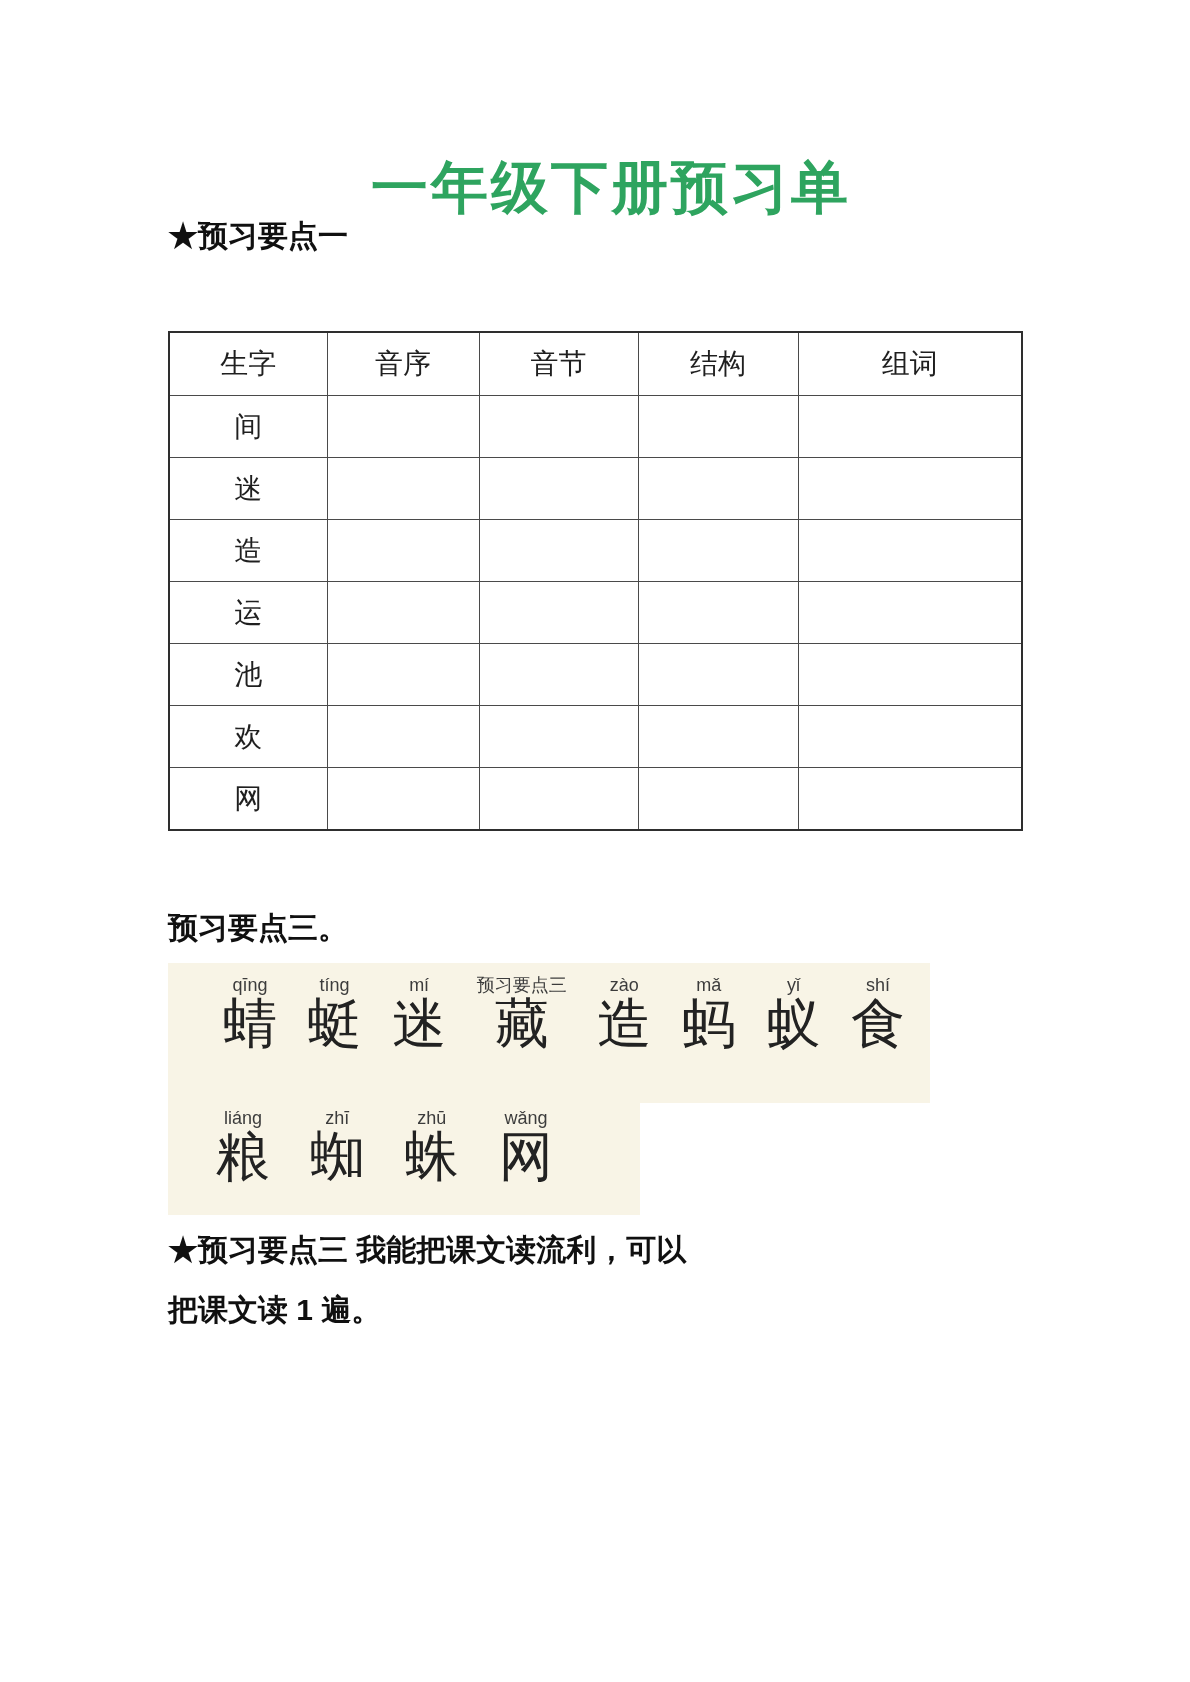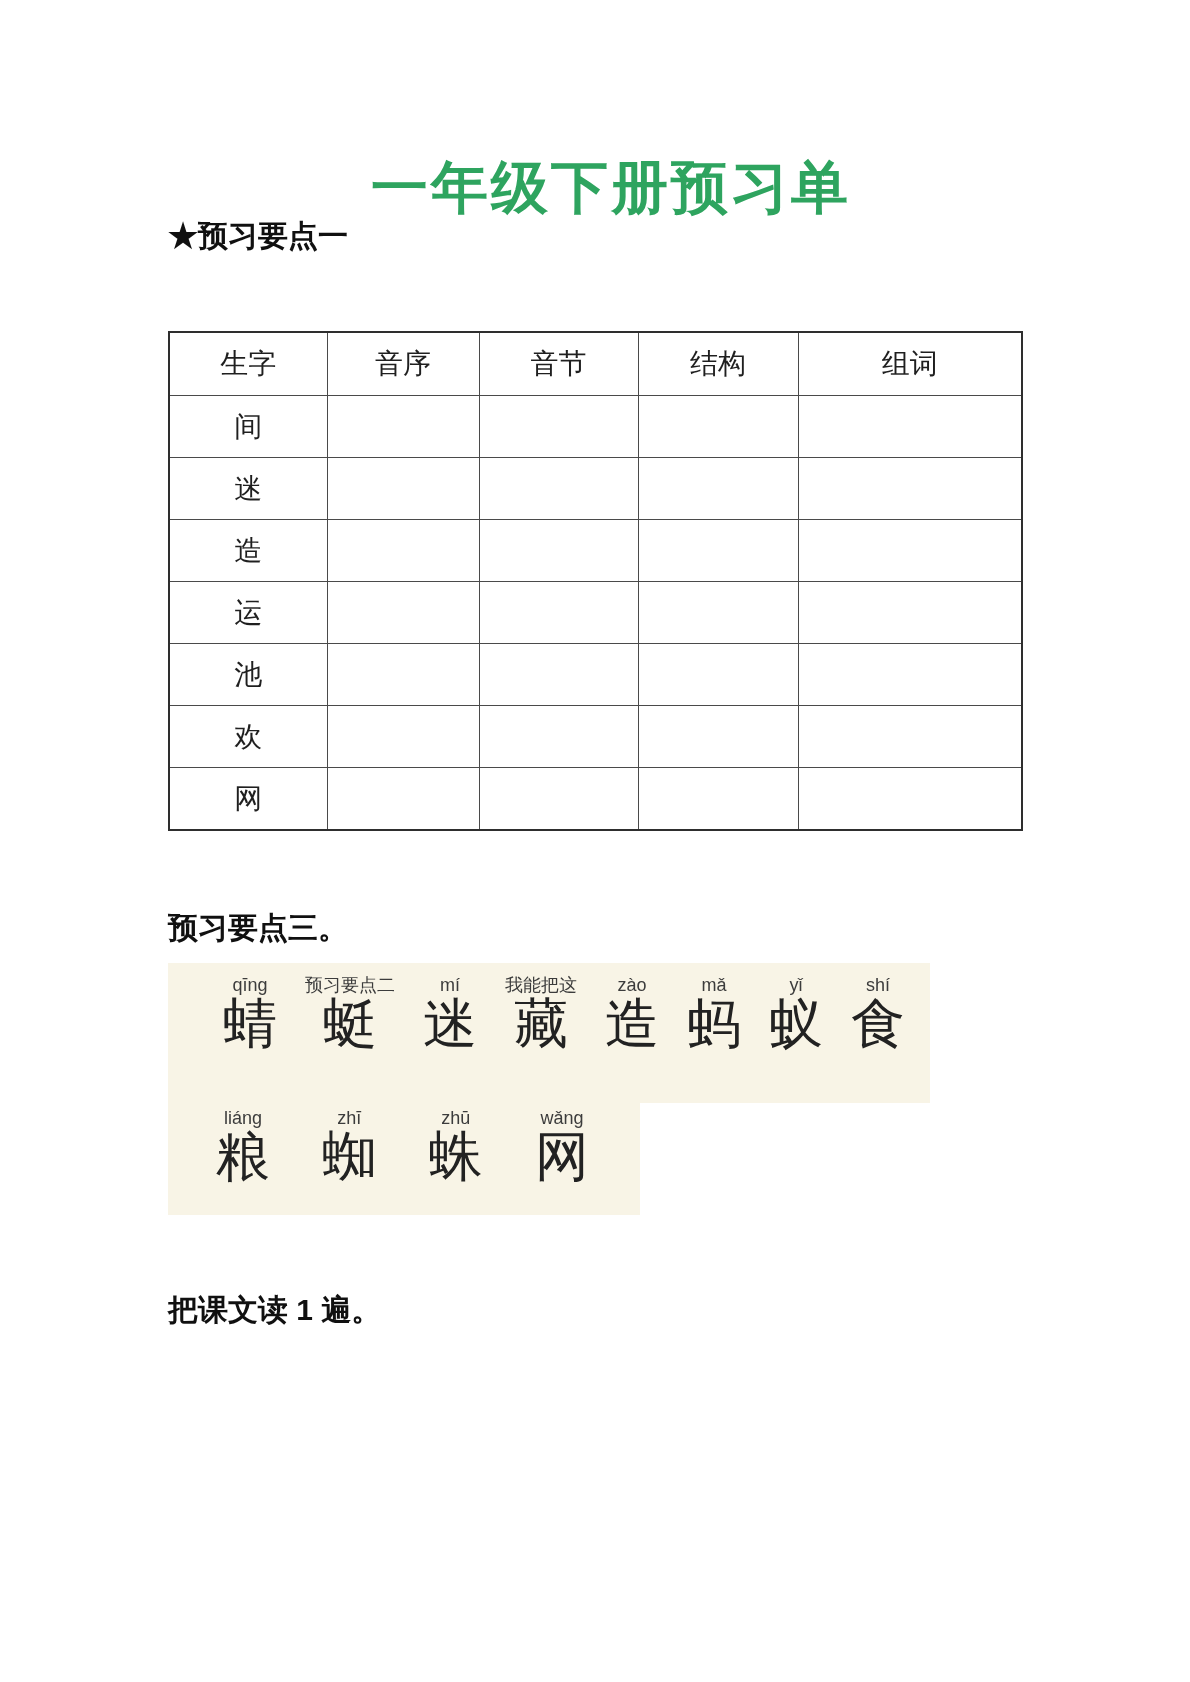--- a/index.html
+++ b/index.html
@@ -35,21 +35,21 @@
   table.vocab th { height:62px; }
   table.vocab td { height:61px; }
   .p2a { top:848px; }
   .p2b { top:908px; }
   .strip {
     position:absolute; background:#f8f4e6;
     display:flex; justify-content:space-between; align-items:flex-start;
     box-sizing:border-box;
   }
   .strip1 { left:168px; top:963px;  width:762px; height:140px; padding:12px 25px 0 55px; }
-  .strip2 { left:168px; top:1103px; width:472px; height:112px; padding:5px 51px 0 48px; }
+  .strip2 { left:168px; top:1103px; width:472px; height:112px; padding:5px 87px 0 48px; }
   .pitem { display:flex; flex-direction:column; align-items:center; }
   .py {
     font-family:"Liberation Sans", sans-serif; font-size:18px;
     color:#3c3c3c; line-height:1.15;
   }
   .hz {
     font-family:"Liberation Serif", serif; font-size:54px;
     line-height:1.05; color:#222222;
   }
   .p3a { top:1230px; }
@@ -136,29 +136,29 @@
   </table>
 
   <div class="h-point p2b">预习要点三。</div>
 
   <div class="strip strip1">
     <div class="pitem">
       <span class="py">qīng</span>
       <span class="hz">蜻</span>
     </div>
     <div class="pitem">
-      <span class="py">预习要点二</span>
+      <span class="py">tíng</span>
       <span class="hz">蜓</span>
     </div>
     <div class="pitem">
       <span class="py">mí</span>
       <span class="hz">迷</span>
     </div>
     <div class="pitem">
-      <span class="py">我能把这</span>
+      <span class="py">预习要点三</span>
       <span class="hz">藏</span>
     </div>
     <div class="pitem">
       <span class="py">zào</span>
       <span class="hz">造</span>
     </div>
     <div class="pitem">
       <span class="py">mǎ</span>
       <span class="hz">蚂</span>
     </div>
@@ -184,15 +184,16 @@
     <div class="pitem">
       <span class="py">zhū</span>
       <span class="hz">蛛</span>
     </div>
     <div class="pitem">
       <span class="py">wǎng</span>
       <span class="hz">网</span>
     </div>
   </div>
 
+  <div class="h-point p3a">★预习要点三 我能把课文读流利，可以</div>
   <div class="h-point p3b">把课文读 1 遍。</div>
 
 </div>
 
 </body></html>

